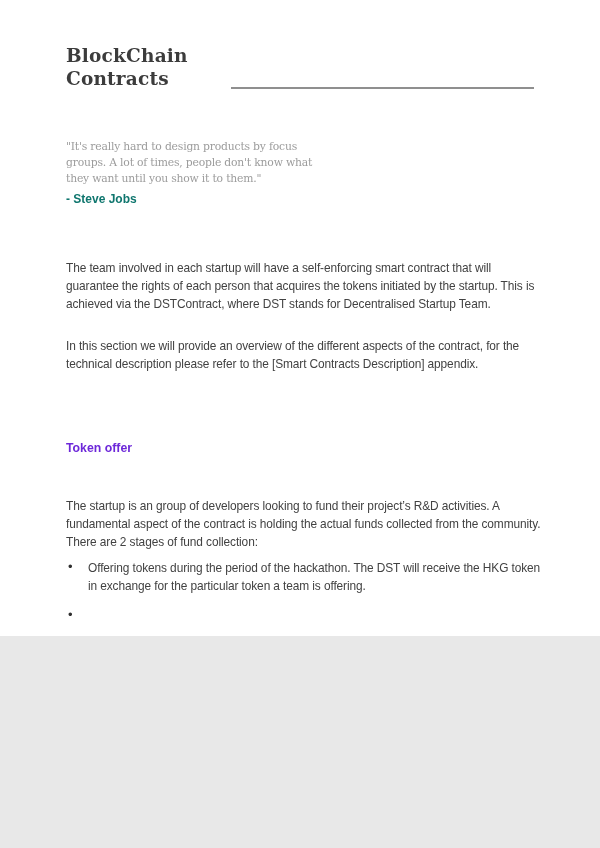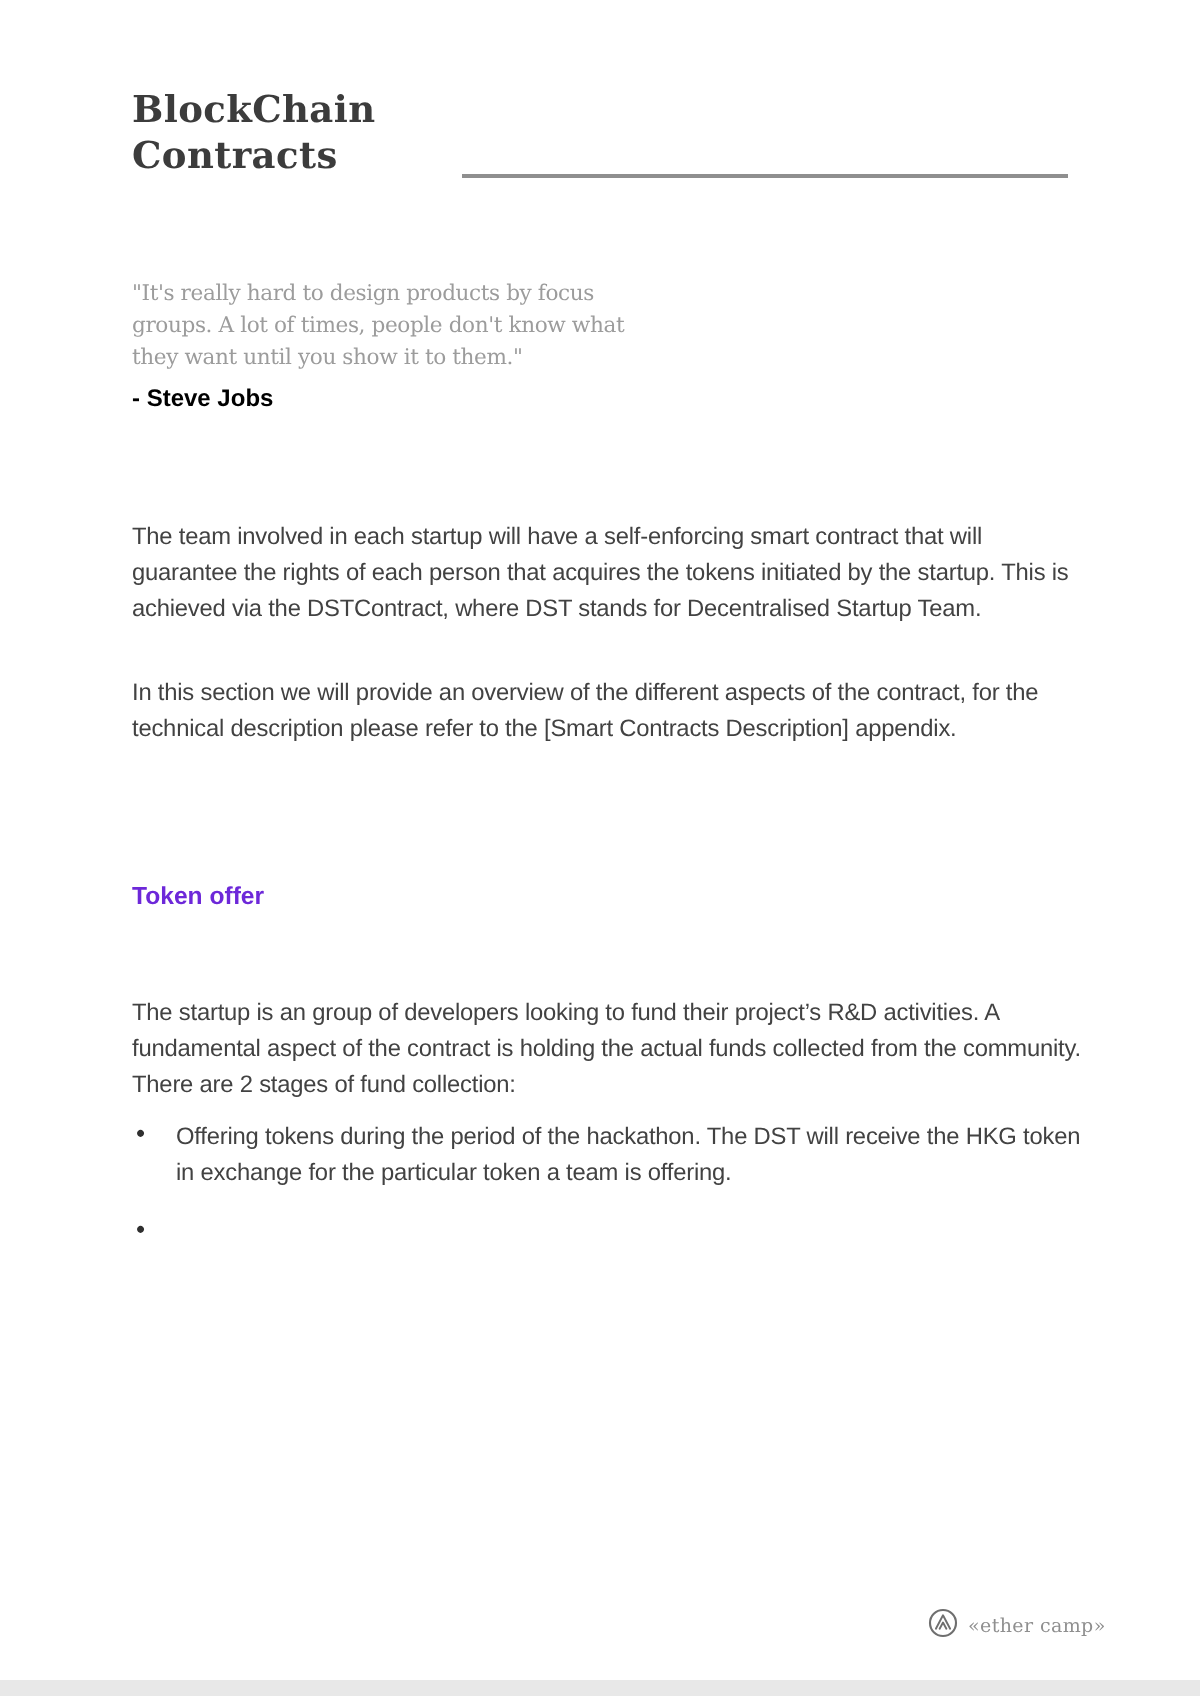--- a/index.html
+++ b/index.html
@@ -2,21 +2,21 @@
 <html><head>
 <meta charset="utf-8">
 <style>
   * { margin: 0; padding: 0; box-sizing: border-box; }
   html, body { background: #e8e8e8; }
   body { width: 600px; font-family: "Liberation Sans", sans-serif; }
 
   .page {
     position: relative;
     width: 600px;
-    height: 840px;
+    height: 636px;
     background: #ffffff;
     overflow: hidden;
   }
 
   
   .page-title {
     position: absolute;
     left: 66px;
     top: 44px;
     font-family: "DejaVu Serif", serif;
@@ -46,21 +46,21 @@
     line-height: 16px;
     letter-spacing: -0.2px;
     color: #9c9c9c;
   }
   .quote-attribution {
     position: absolute;
     left: 66px;
     top: 192px;
     font-size: 12px;
     font-weight: 700;
-    color: #000000;
+    color: #0f766e;
   }
 
   
   .body-par {
     position: absolute;
     left: 66px;
     width: 476px;
     font-size: 11.9px;
     line-height: 18px;
     letter-spacing: -0.1px;

